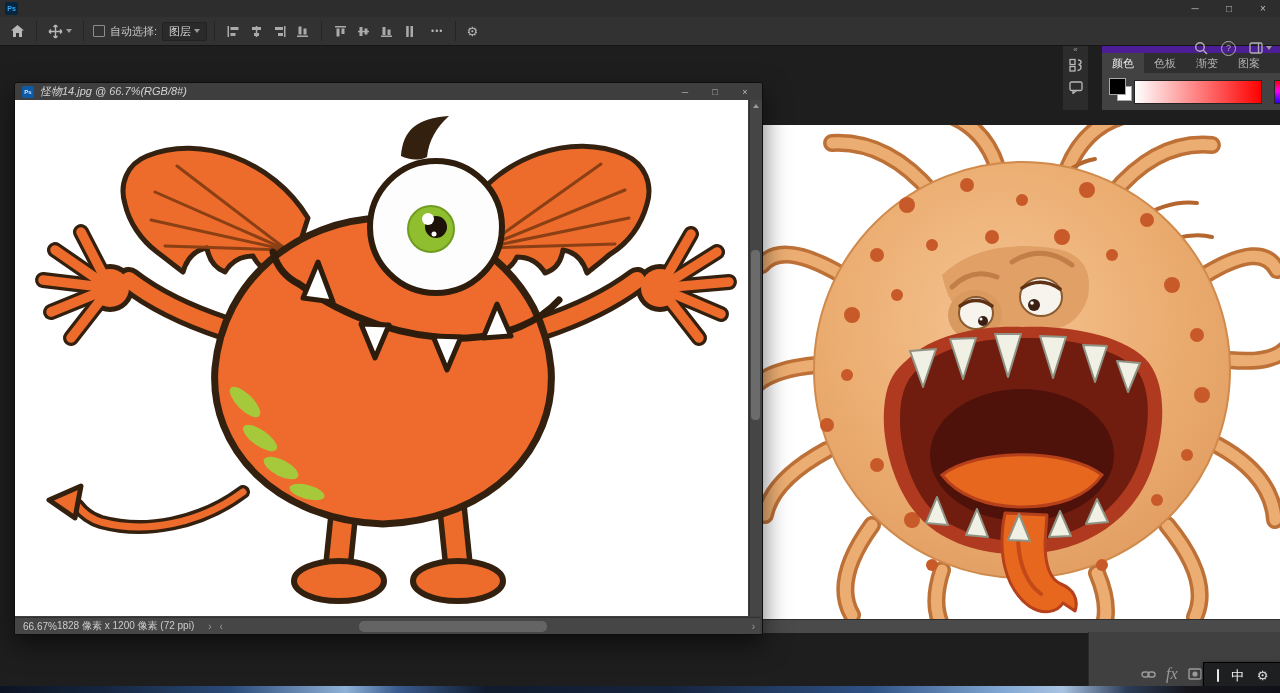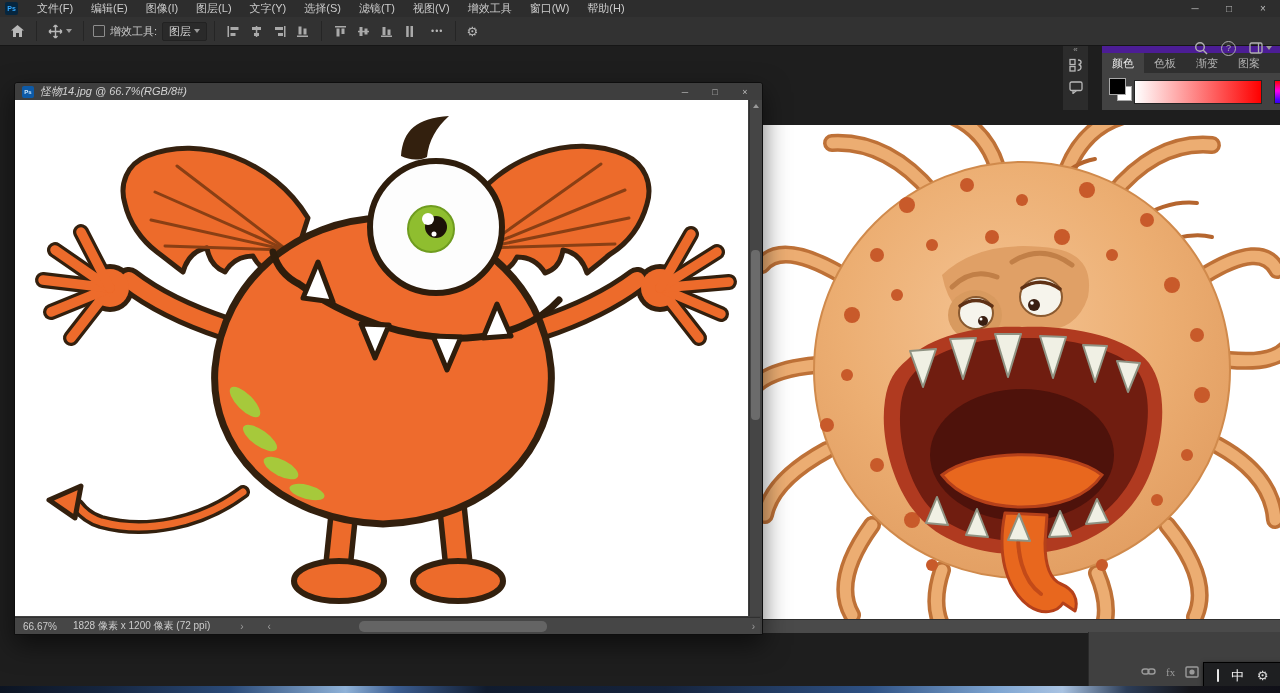--- a/index.html
+++ b/index.html
@@ -56,56 +56,43 @@
   .dw-badge{width:12px;height:12px;margin:0 6px 0 7px;background:#0d5aa7;border-radius:2px;color:#cfe9ff;
             font-size:6px;font-weight:bold;display:flex;align-items:center;justify-content:center;}
   .dw-title-text{font-size:11px;color:#d2d2d2;white-space:nowrap;font-style:italic;}
   .dw-controls{position:absolute;right:2px;top:0;height:17px;display:flex;}
   .dw-btn{width:30px;height:17px;display:flex;align-items:center;justify-content:center;font-size:9px;color:#bdbdbd;}
   .dw-canvas{position:absolute;left:0;top:17px;width:733px;height:516px;background:#fff;overflow:hidden;}
   .dw-vscroll{position:absolute;right:0;top:17px;width:12px;height:516px;background:#454545;border-left:1px solid #303030;}
   .dw-vthumb{position:absolute;left:1px;top:150px;width:9px;height:170px;background:#6b6b6b;border-radius:4px;}
   .tri-up{width:0;height:0;border-left:3px solid transparent;border-right:3px solid transparent;border-bottom:4px solid #9a9a9a;margin:4px auto 0;}
   .dw-status{position:absolute;left:0;bottom:0;width:745px;height:16px;background:#464646;border-top:1px solid #303030;
-             display:flex;align-items:center;font-size:10px;color:#cccccc;gap:16px;}
+             display:flex;align-items:center;font-size:10px;color:#cccccc;}
   .dw-hthumb{position:absolute;left:344px;top:2.5px;width:188px;height:11px;background:#646464;border-radius:5px;}
   .dw-nav{color:#9d9d9d;font-size:10px;}
   
   .dock-bottom{left:1088px;top:587px;width:192px;height:54px;background:#404040;border-left:1px solid #2a2a2a;z-index:3;}
   .layer-icons{position:absolute;left:52px;top:33px;display:flex;gap:10px;align-items:center;}
-  .fx-label{font-size:11px;color:#9a9a9a;font-family:"Liberation Serif",serif;}
+  .fx-label{font-size:16px;font-style:italic;color:#9a9a9a;font-family:"Liberation Serif",serif;}
   .ime-bar{left:1203px;top:662px;width:77px;height:25px;background:#1e1f21;border:1px solid #000;
            box-shadow:0 1px 4px rgba(0,0,0,.6);display:flex;align-items:center;justify-content:space-evenly;z-index:10;}
   .ime-caret{width:2px;height:13px;background:#e8e8e8;border-radius:1px;}
   .ime-mode{font-size:13px;color:#f2f2f2;}
   .ime-gear{font-size:13px;color:#dcdcdc;line-height:13px;}
   
   .desktop-strip{left:0;top:686px;width:1280px;height:7px;z-index:2;
     background:linear-gradient(90deg,#0c1422 0%,#15253f 8%,#2a4a78 18%,#8fb2d8 27%,#3a5c90 31%,#101b2e 38%,
                #15233c 52%,#2e5184 68%,#7fa6d2 78%,#a9c3e2 83%,#2c3d58 88%,#15151a 93%,#101018 100%);}
   svg{display:block;}
 </style>
 </head>
 <body>
 
 <div class="abs titlebar">
   <div class="ps-logo">Ps</div>
-  <nav class="menus">
-    <span class="menu-item">文件(F)</span>
-    <span class="menu-item">编辑(E)</span>
-    <span class="menu-item">图像(I)</span>
-    <span class="menu-item">图层(L)</span>
-    <span class="menu-item">文字(Y)</span>
-    <span class="menu-item">选择(S)</span>
-    <span class="menu-item">滤镜(T)</span>
-    <span class="menu-item">视图(V)</span>
-    <span class="menu-item">增效工具</span>
-    <span class="menu-item">窗口(W)</span>
-    <span class="menu-item">帮助(H)</span>
-  </nav>
   <div class="win-controls">
     <div class="win-btn">─</div>
     <div class="win-btn">□</div>
     <div class="win-btn">×</div>
   </div>
 </div>
 
 <div class="abs optionsbar">
   <div class="ob-icon" style="margin-left:6px">
     <svg width="15" height="14" viewBox="0 0 15 14">
@@ -114,21 +101,21 @@
   </div>
   <div class="ob-sep"></div>
   <div class="ob-icon">
     <svg width="15" height="15" viewBox="0 0 15 15" stroke="#b8b8b8" stroke-width="1.4" fill="none">
       <path d="M7.5 1 L7.5 14 M1 7.5 L14 7.5 M7.5 1 L5.5 3 M7.5 1 L9.5 3 M7.5 14 L5.5 12 M7.5 14 L9.5 12 M1 7.5 L3 5.5 M1 7.5 L3 9.5 M14 7.5 L12 5.5 M14 7.5 L12 9.5"></path>
     </svg>
     <span class="chev"></span>
   </div>
   <div class="ob-sep"></div>
   <span class="checkbox"></span>
-  <span>增效工具:</span>
+  <span>自动选择:</span>
   <div class="combo">
     <span>图层</span>
     <span class="chev"></span>
   </div>
   <div class="ob-sep"></div>
   <div class="ob-icon">
     <svg width="15" height="15" viewBox="0 0 15 15" fill="#aaaaaa">
         <rect x="1.5" y="2" width="1.5" height="11"></rect>
         <rect x="4.5" y="3" width="8" height="3"></rect>
         <rect x="4.5" y="9" width="5" height="3"></rect>

